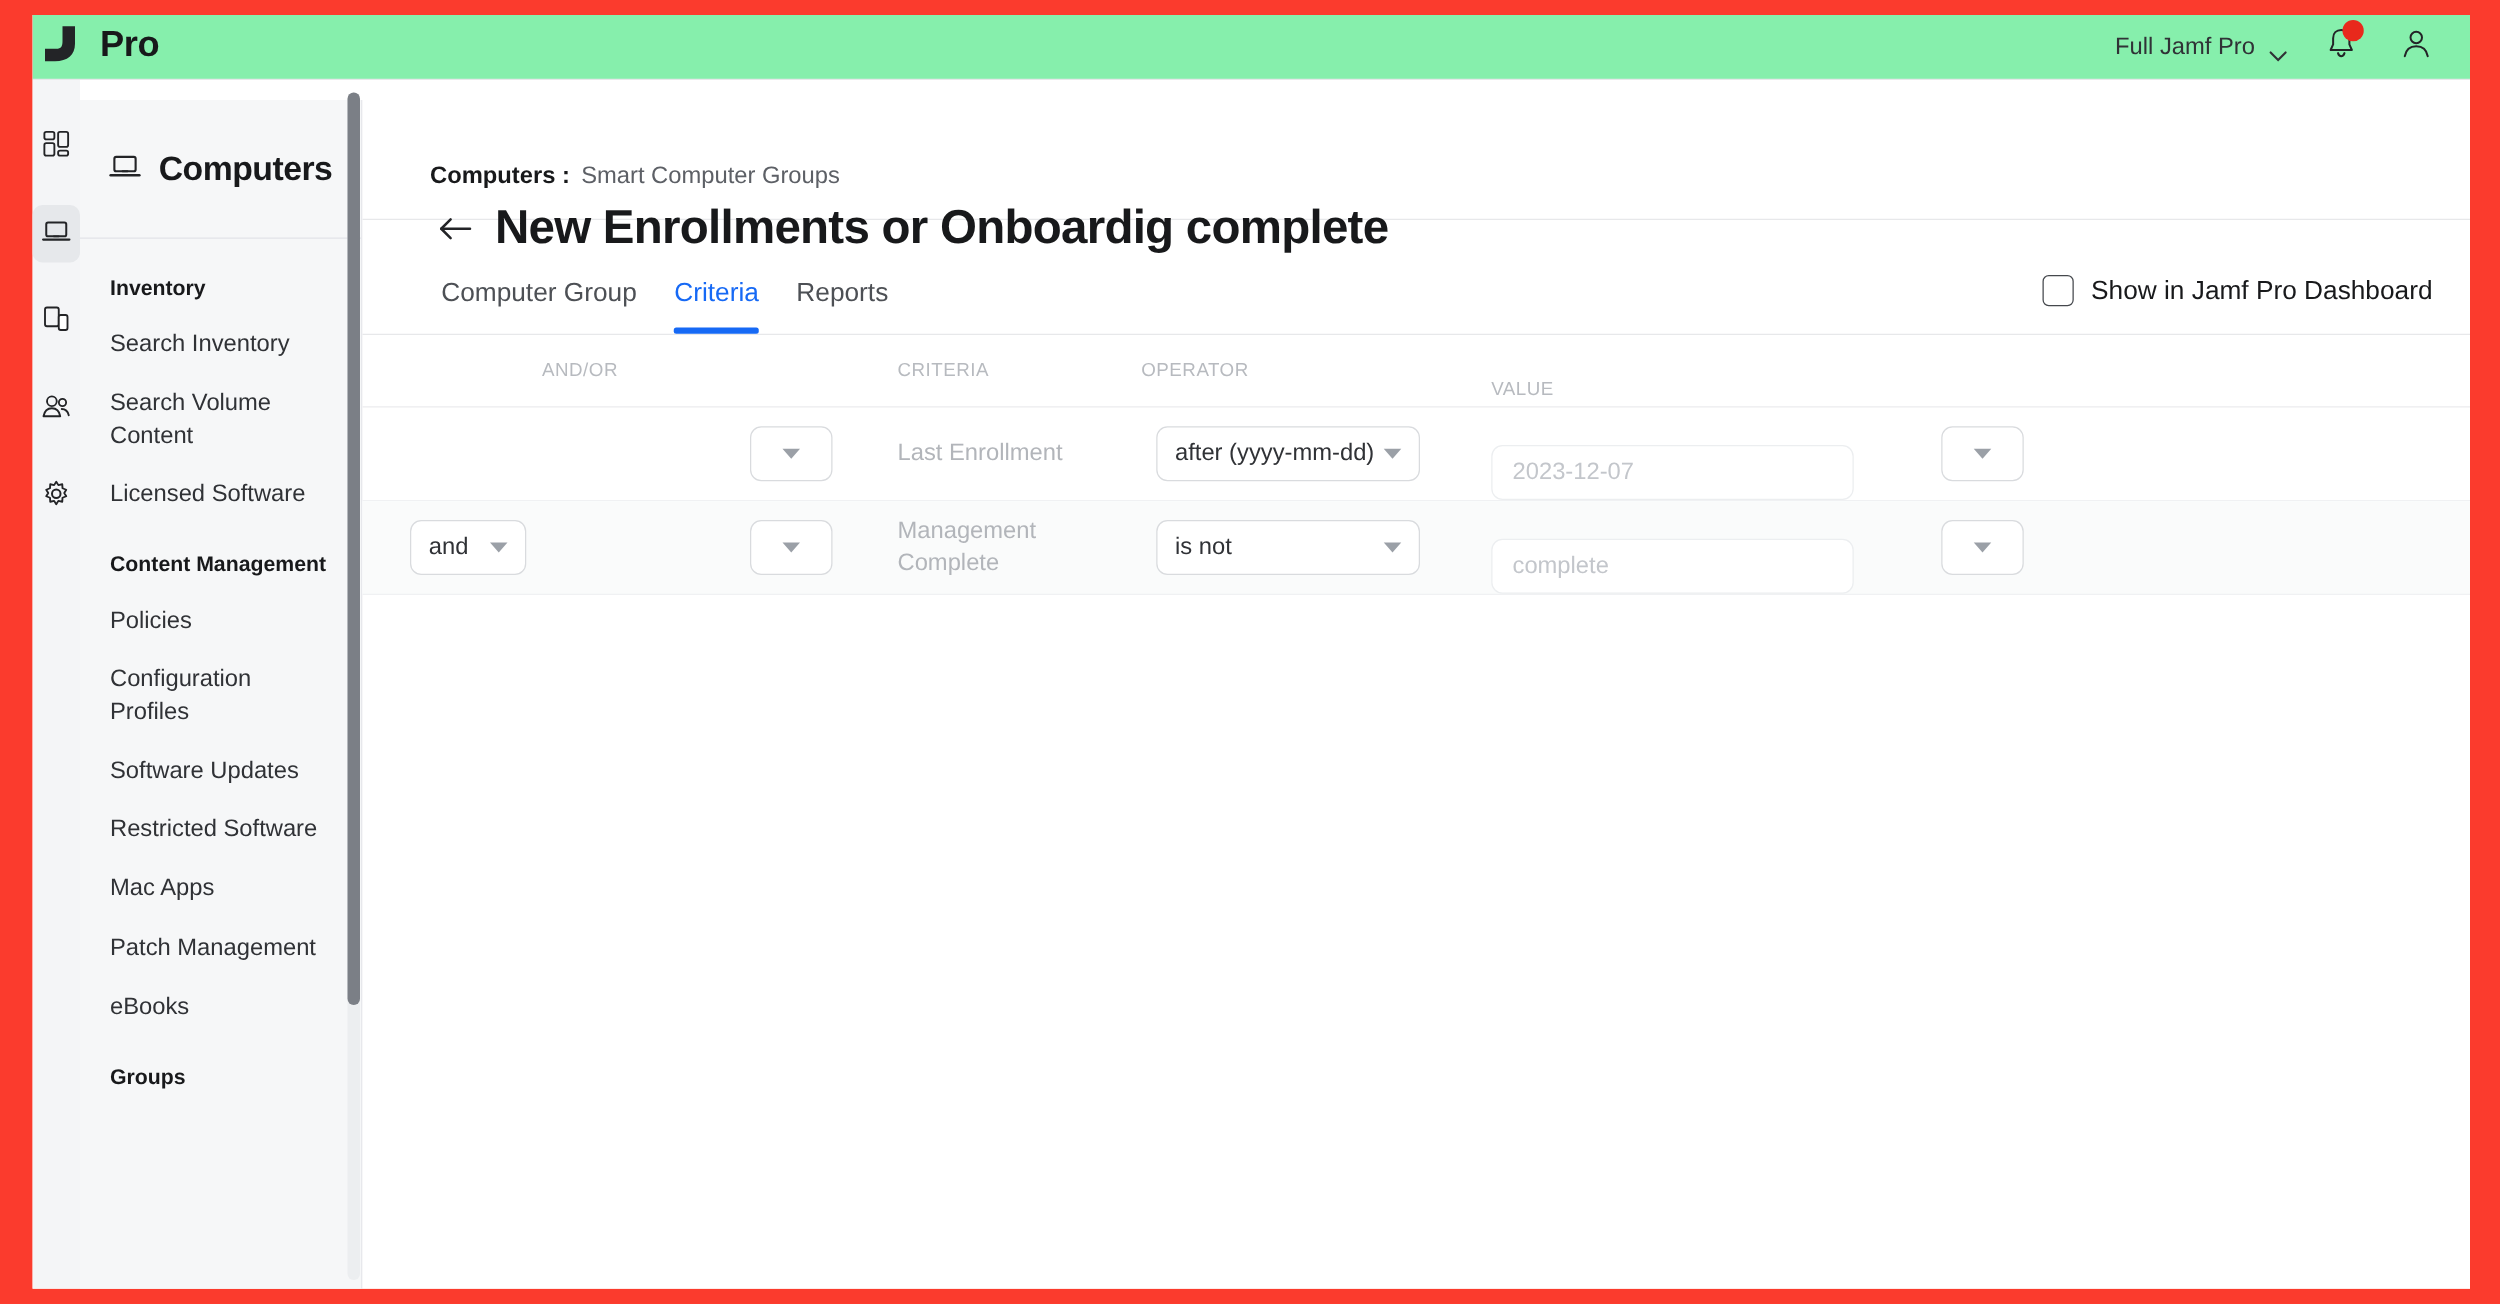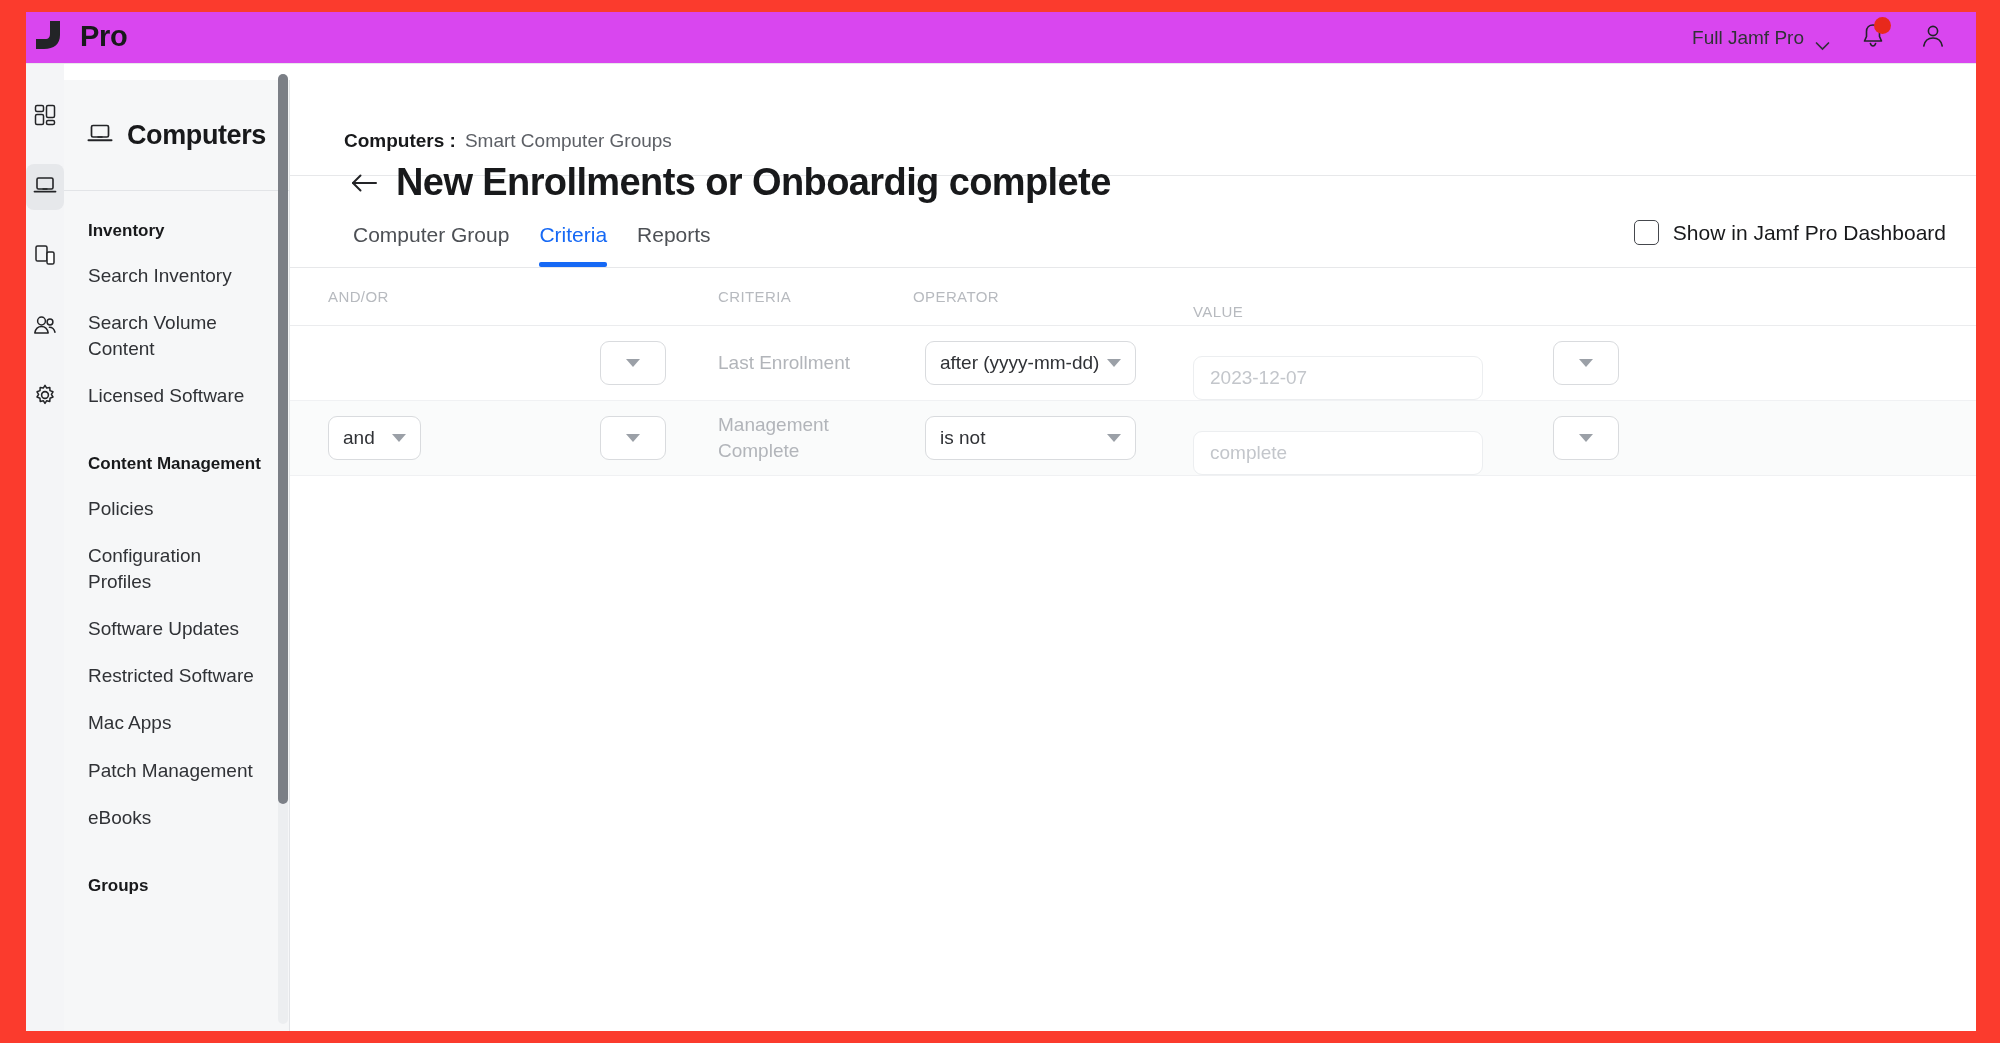--- a/index.html
+++ b/index.html
@@ -23,21 +23,21 @@
     width: 1950px; height: 1019px;
     background: #ffffff;
     overflow: hidden;
   }
 
   
   .topbar {
     position: absolute;
     left: 0; top: 0;
     width: 1950px; height: 52px;
-    background: #d946ef;
+    background: #86efac;
     border-bottom: 1px solid #e7e8ea;
     display: flex;
     align-items: center;
   }
   .brand {
     display: flex;
     align-items: center;
     margin-left: 4px;
     gap: 12px;
   }
@@ -128,21 +128,21 @@
     padding: 30px 0 0 0;
     height: 856px;
     overflow: hidden;
   }
   .nav-section {
     font-size: 17px;
     font-weight: bold;
     color: #18191b;
     padding: 0 24px 0 24px;
     margin-bottom: 22px;
-    margin-top: 46px;
+    margin-top: 34px;
   }
   .nav-section.first { margin-top: 0; }
   .nav-item {
     font-size: 19px;
     color: #303236;
     padding: 0 24px 0 24px;
     margin-bottom: 22px;
     line-height: 1.33;
   }
 
@@ -254,21 +254,21 @@
   
   .table-head {
     height: 58px;
     border-bottom: 1px solid #ebecee;
     display: flex;
     align-items: center;
     font-size: 15px;
     letter-spacing: 0.4px;
     color: #b7babf;
   }
-  .col-andor { width: 310px; padding-left: 38px; }
+  .col-andor { width: 310px; padding-left: 38px; text-align: center; }
   .col-remove { width: 118px; }
   .col-criteria { width: 195px; }
   .col-operator { width: 280px; }
   .col-value { width: 360px; margin-top: 30px; }
   .col-more { width: 120px; }
 
   .row {
     display: flex;
     align-items: center;
     min-height: 67px;

